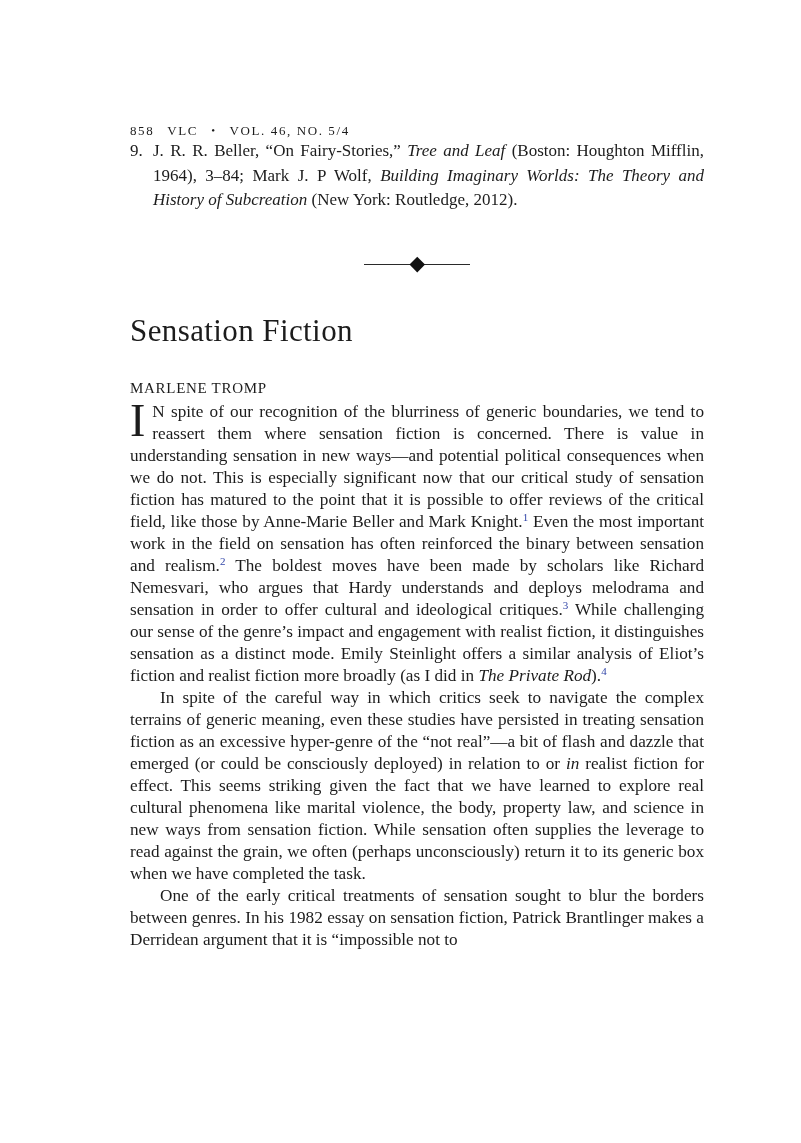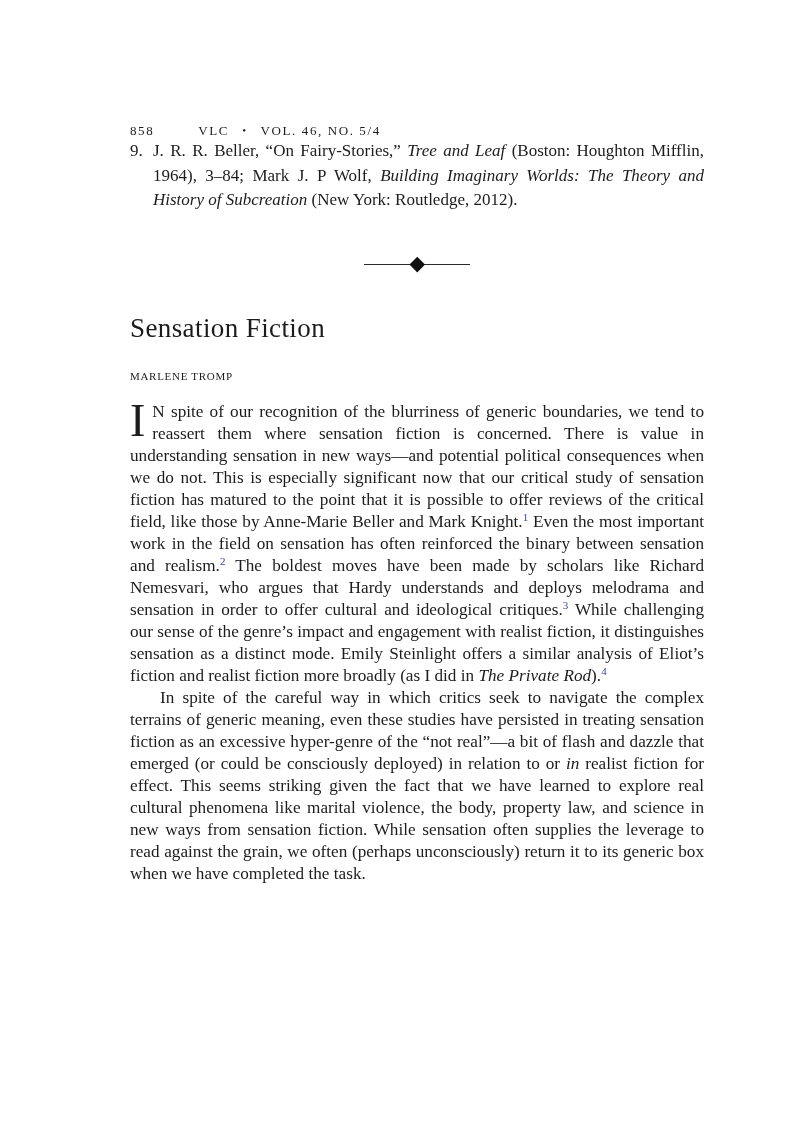--- a/index.html
+++ b/index.html
@@ -17,21 +17,21 @@
     overflow: hidden;
   }
   .page { position: relative; width: 801px; height: 1143px; background: var(--paper); }
 
   
   .running-head {
     position: absolute; top: 101px; left: 130px;
     font-size: 13px; letter-spacing: 1.6px; color: var(--ink);
     display: flex; align-items: baseline; white-space: nowrap;
   }
-  .running-head .pgnum   { margin-right: 44px; }
+  .running-head .pgnum   { margin-right: 13px; }
   .running-head .journal { margin-right: 13px; margin-top: 22px; }
   .running-head .bullet  { margin-right: 13px; font-size: 11px; position: relative; top: -1px; }
 
   
   .endnotes {
     position: absolute; top: 139px; left: 130px; width: 574px;
     font-size: 17px; line-height: 24.5px; text-align: justify;
   }
   .endnote { position: relative; padding-left: 23px; }
   .endnote-num { position: absolute; left: 0; top: 0; }
@@ -43,25 +43,25 @@
   }
   .divider-line { width: 47px; height: 1.6px; background: #2a2a2a; }
   .divider-diamond {
     width: 10.5px; height: 10.5px; background: #111;
     transform: rotate(45deg); margin: 0 1px; flex: none;
   }
 
   
   .article-title {
     position: absolute; top: 313px; left: 130px; margin: 0;
-    font-size: 27px; font-weight: normal; letter-spacing: 0.4px; color: var(--ink);
+    font-size: 31px; font-weight: normal; letter-spacing: 0.4px; color: var(--ink);
   }
   .article-author {
-    position: absolute; top: 370px; left: 130px;
-    font-size: 11px; letter-spacing: 0.7px;
+    position: absolute; top: 380px; left: 130px;
+    font-size: 15px; letter-spacing: 0.7px;
   }
 
   
   .article-body {
     position: absolute; top: 401px; left: 130px; width: 574px;
     font-size: 17.2px; line-height: 22px; text-align: justify;
   }
   .article-body p { margin: 0; }
   .article-body p.indent { text-indent: 30px; }
   .dropcap {
@@ -100,15 +100,16 @@
     <span class="divider-line"></span>
   </div>
 
   <h1 class="article-title">Sensation Fiction</h1>
 
   <div class="article-author">MARLENE TROMP</div>
 
   <div class="article-body" id="article-body">
       <p><span class="dropcap">I</span><span>N spite of our recognition of the blurriness of generic boundaries, we tend to reassert them where sensation fiction is concerned. There is value in understanding sensation in new ways—and potential political consequences when we do not. This is especially significant now that our critical study of sensation fiction has matured to the point that it is possible to offer reviews of the critical field, like those by Anne-Marie Beller and Mark Knight.</span><sup class="fn-ref">1</sup><span> Even the most important work in the field on sensation has often reinforced the binary between sensation and realism.</span><sup class="fn-ref">2</sup><span> The boldest moves have been made by scholars like Richard Nemesvari, who argues that Hardy understands and deploys melodrama and sensation in order to offer cultural and ideological critiques.</span><sup class="fn-ref">3</sup><span> While challenging our sense of the genre’s impact and engagement with realist fiction, it distinguishes sensation as a distinct mode. Emily Steinlight offers a similar analysis of Eliot’s fiction and realist fiction more broadly (as I did in </span><i>The Private Rod</i><span>).</span><sup class="fn-ref">4</sup></p>
       <p class="indent"><span>In spite of the careful way in which critics seek to navigate the complex terrains of generic meaning, even these studies have persisted in treating sensation fiction as an excessive hyper-genre of the “not real”—a bit of flash and dazzle that emerged (or could be consciously deployed) in relation to or </span><i>in</i><span> realist fiction for effect. This seems striking given the fact that we have learned to explore real cultural phenomena like marital violence, the body, property law, and science in new ways from sensation fiction. While sensation often supplies the leverage to read against the grain, we often (perhaps unconsciously) return it to its generic box when we have completed the task.</span></p>
+      <p class="indent"><span>One of the early critical treatments of sensation sought to blur the borders between genres. In his 1982 essay on sensation fiction, Patrick Brantlinger makes a Derridean argument that it is “impossible not to</span></p>
     </div>
 
 </div>
 
 </body></html>

